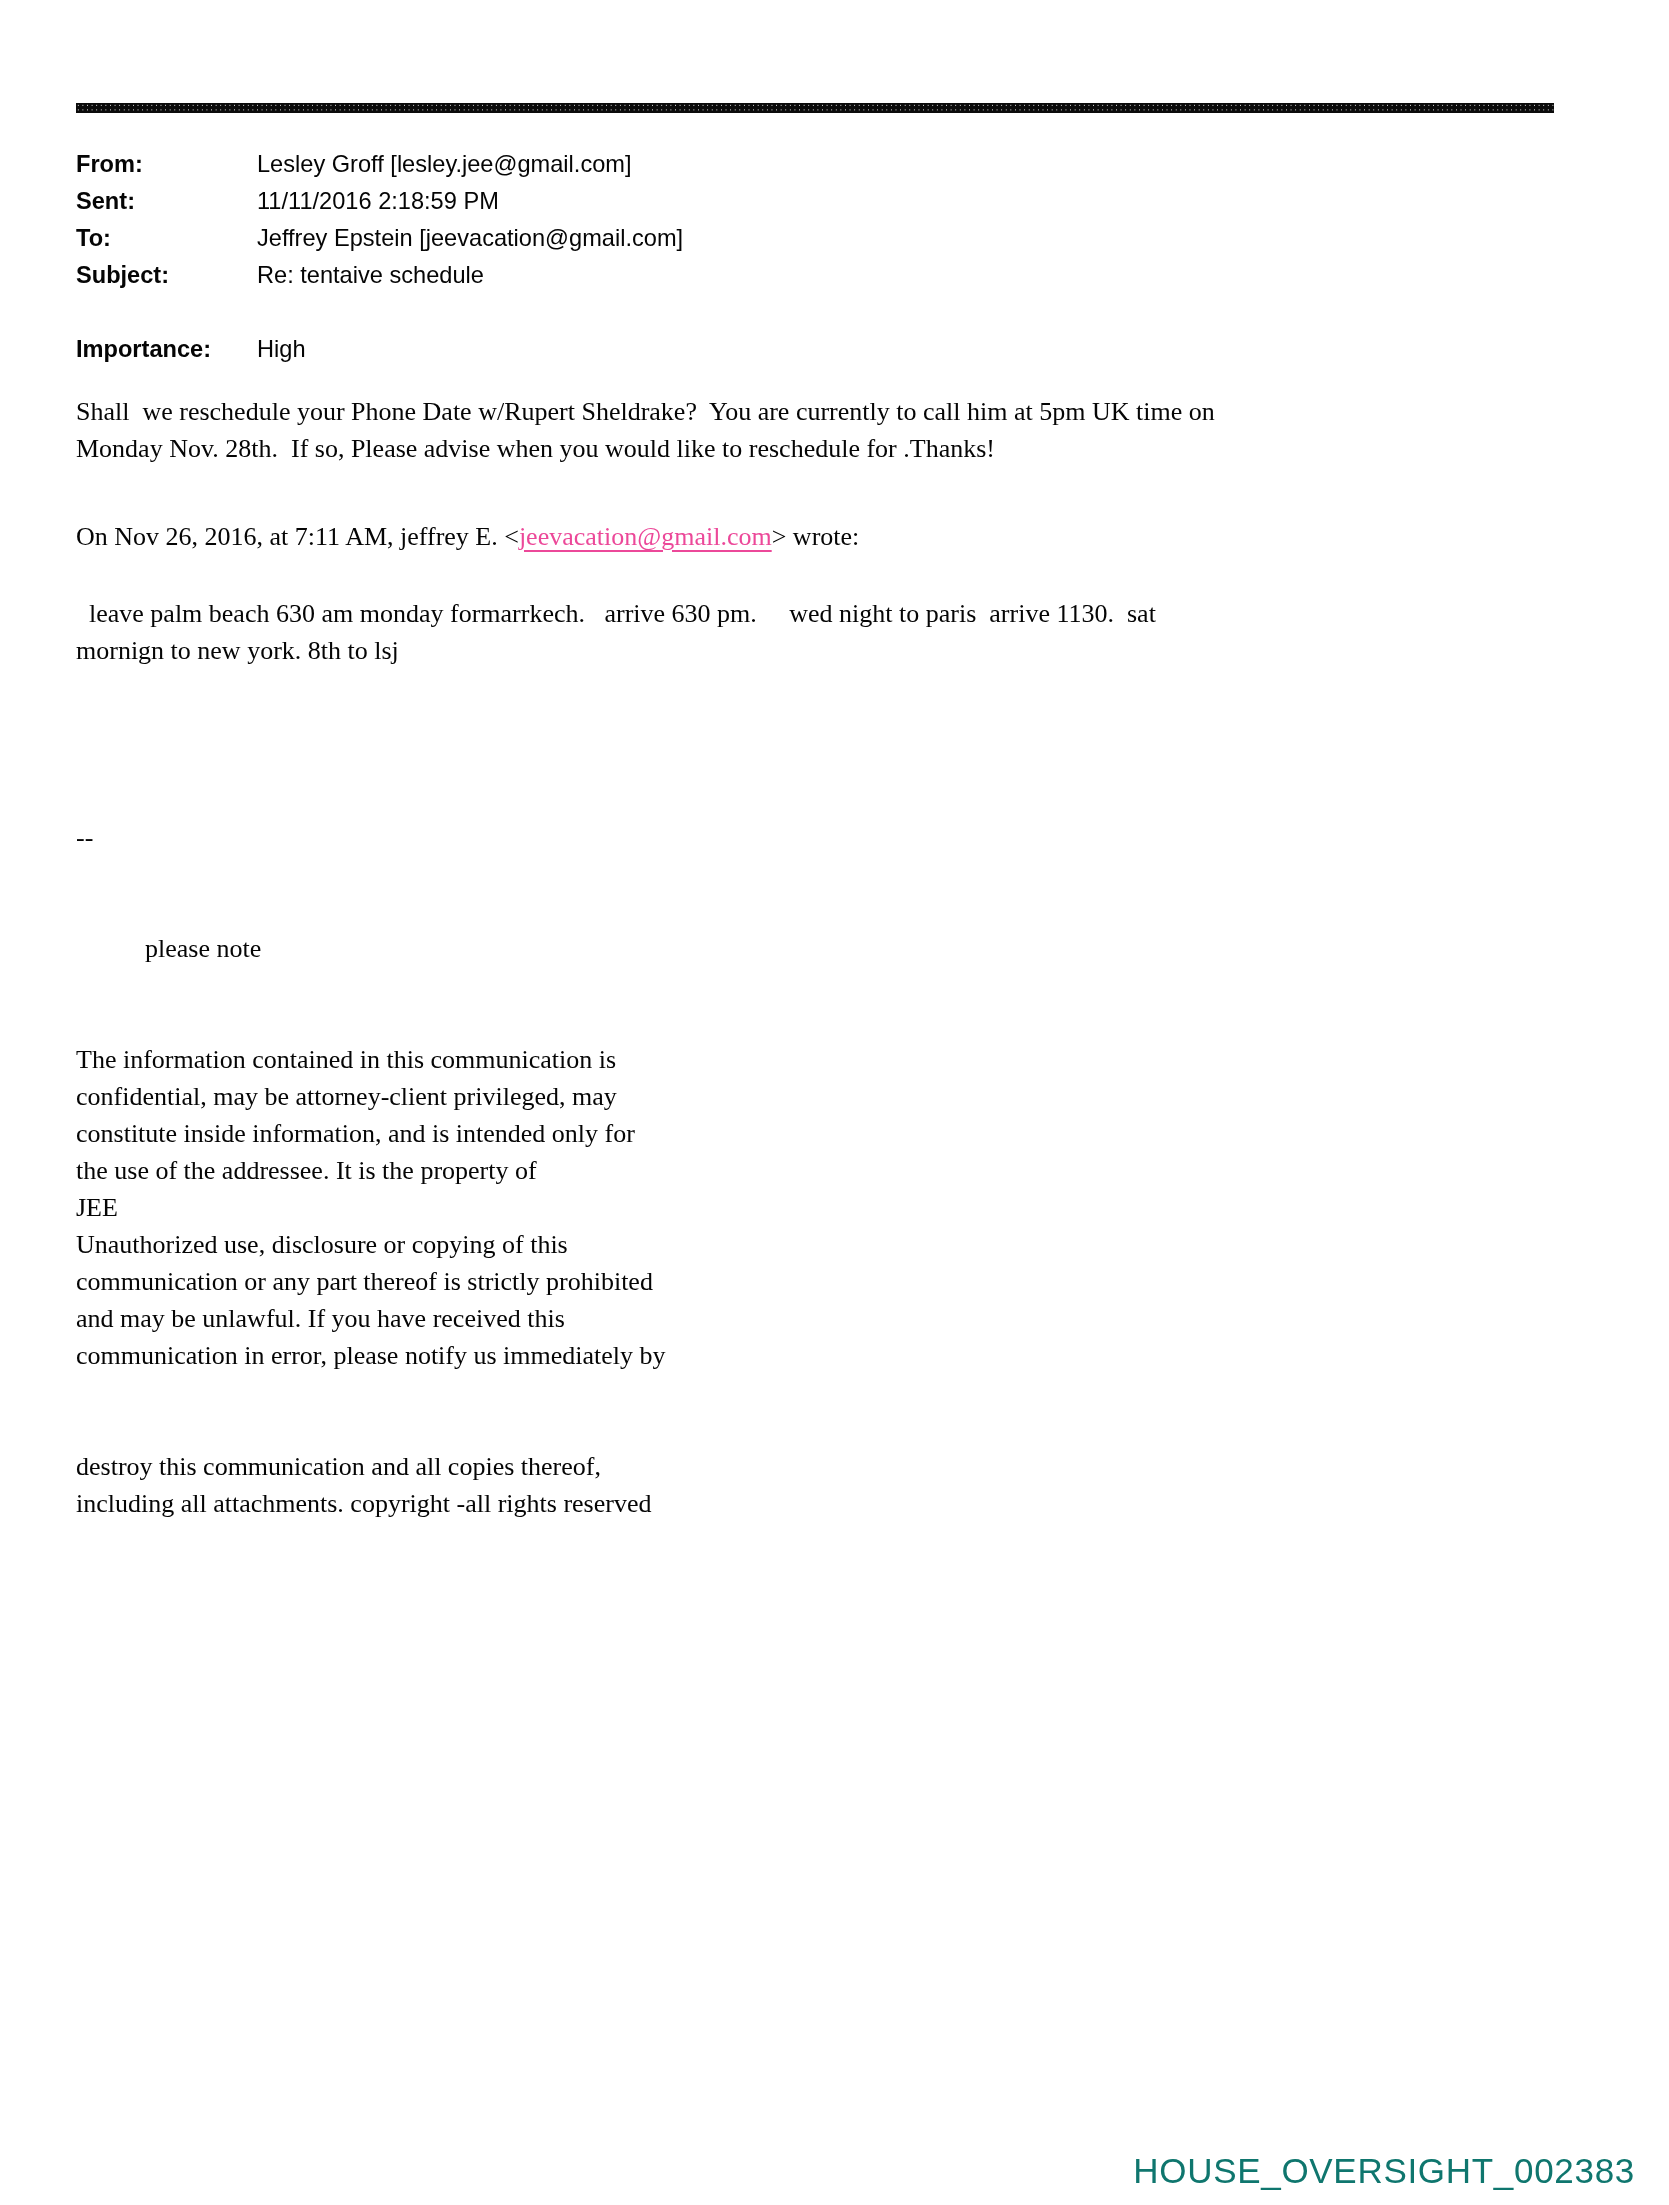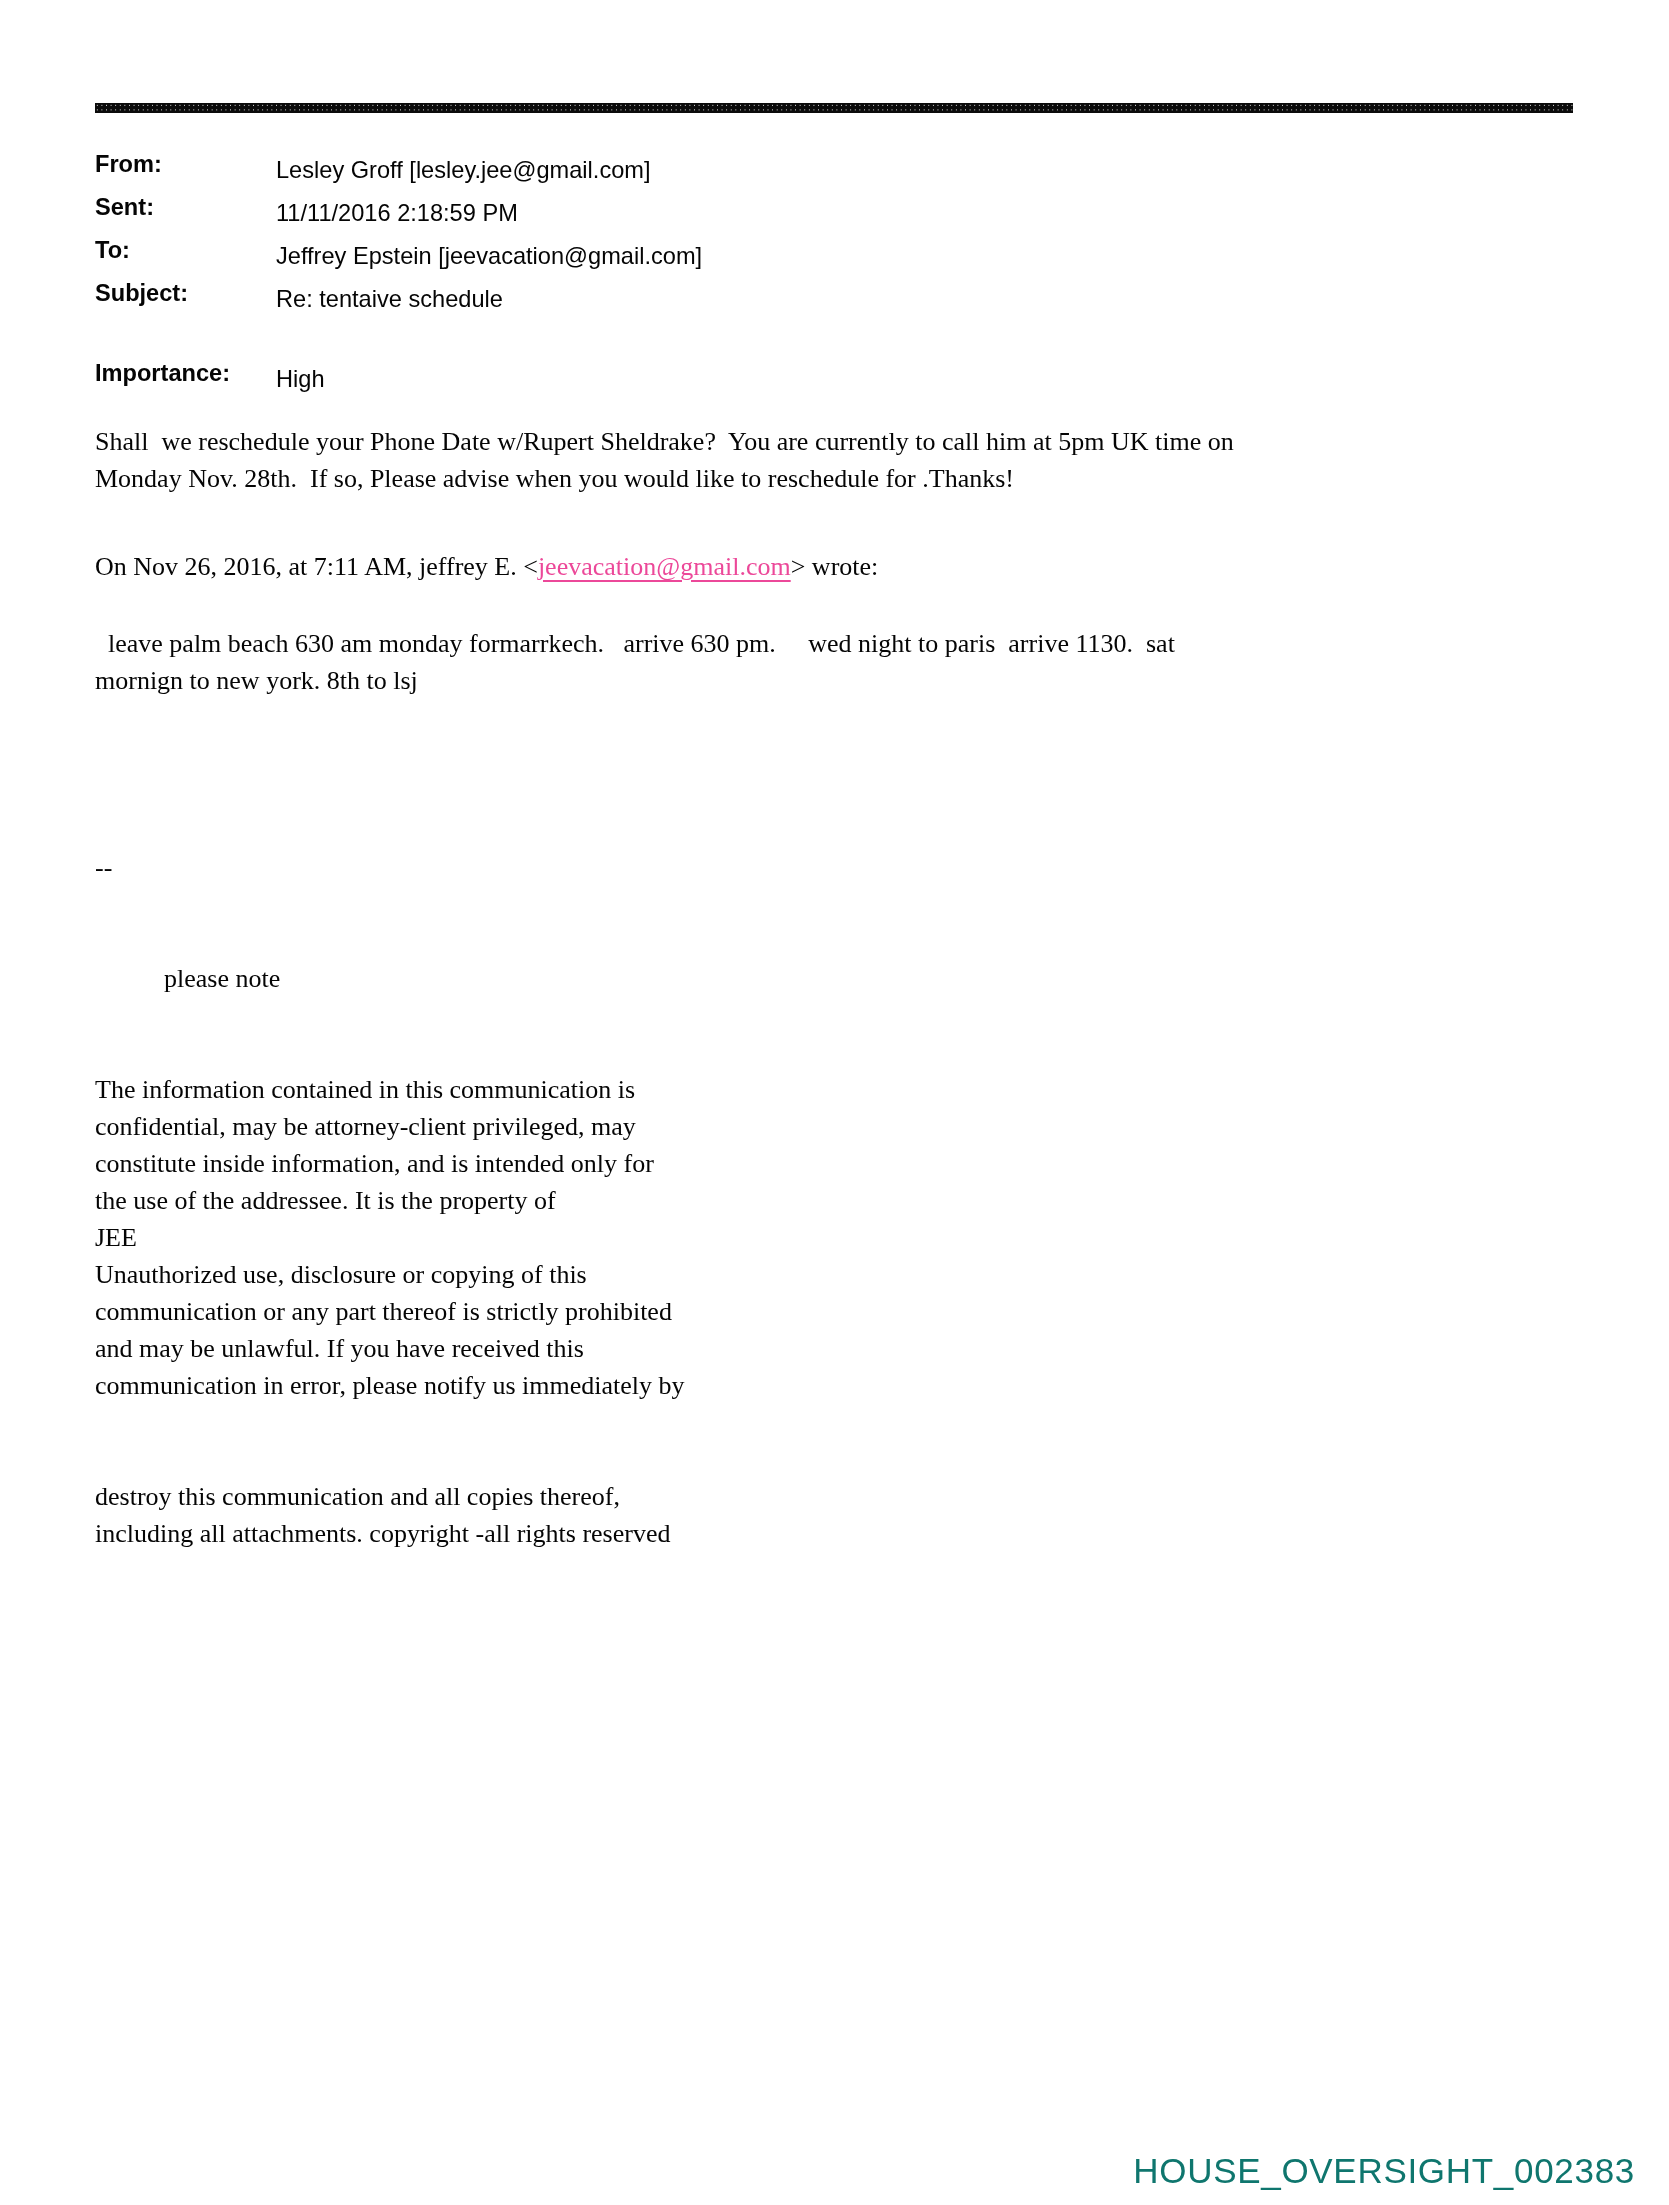--- a/index.html
+++ b/index.html
@@ -8,21 +8,21 @@
     background: #ffffff;
   }
   .page {
     position: relative;
     width: 1669px;
     height: 2205px;
     background: #ffffff;
     color: #050505;
     overflow: hidden;
     box-sizing: border-box;
-    padding-left: 95px;
+    padding-left: 76px;
     padding-right: 65px;
   }
   
   .divider {
     margin-top: 103px;
     width: 1478px;
     height: 9.8px;
     background-color: #0b0b0b;
     background-image: radial-gradient(circle, #ffffff 0.7px, transparent 0.8px);
     background-size: 4.6px 4.6px;
@@ -33,21 +33,21 @@
     font-family: "Liberation Sans", sans-serif;
     font-size: 23.6px;
     line-height: 37px;
   }
   .hrow { display: flex; }
   .hlabel {
     font-weight: bold;
     width: 181px;
     flex: 0 0 181px;
   }
-  .hvalue { white-space: pre-wrap; margin-top: 6px; }
+  .hvalue { white-space: pre-wrap; }
   .importance-row { margin-top: 37px; }
   
   .serif {
     font-family: Liberation Serif, serif;
     font-size: 26px;
     line-height: 37px;
     white-space: pre-wrap;
   }
   .para { margin-top: 25px; width: 1525px; }
   .reply-intro { margin-top: 51px; width: 1525px; }

